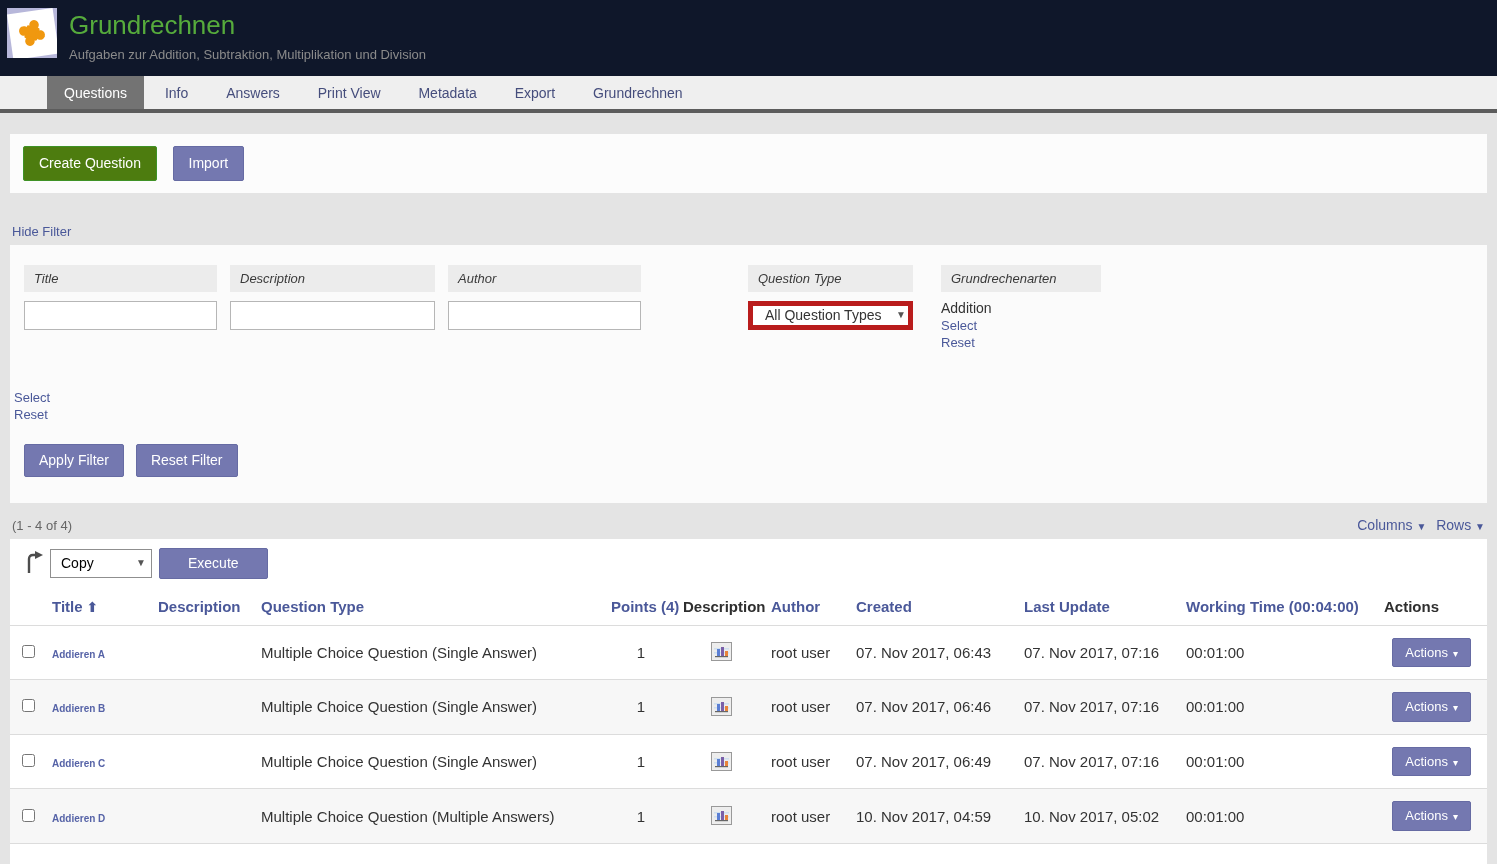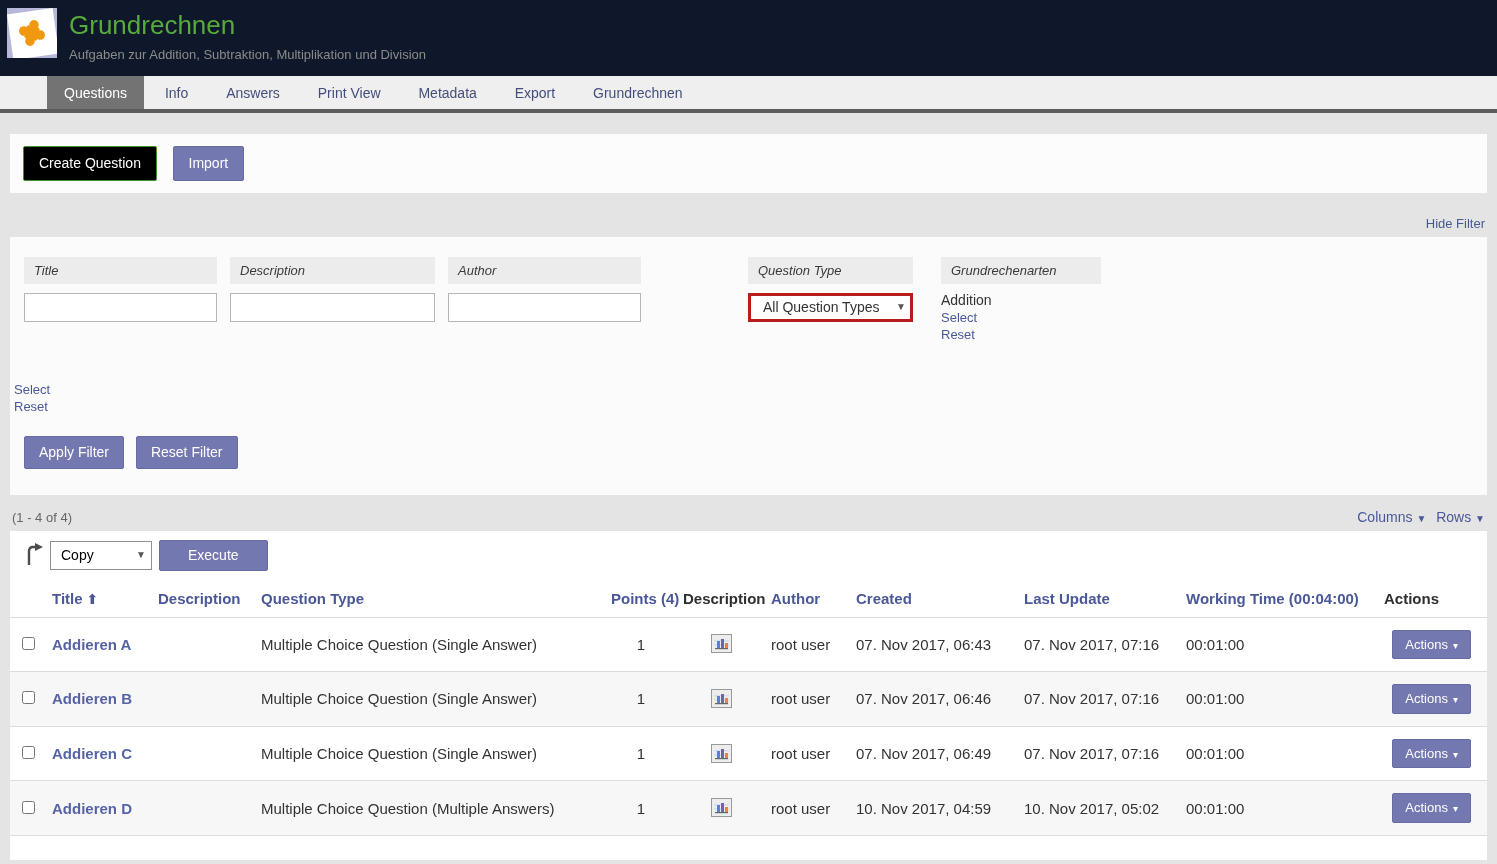--- a/index.html
+++ b/index.html
@@ -19,37 +19,37 @@
   .page-title { font-size:26px; font-weight:400; color:#56ab3c; line-height:1.2; }
   .page-subtitle { font-size:13px; color:#8b8b8b; margin-top:6px; }
   
   .tabbar { padding-left:7px; border-bottom:4px solid #5c5c5c; background:#efefef; }
   .tab { display:inline-block; padding:9px 17px 8px; font-size:14px; color:#454d7c; cursor:pointer; }
   .tab.active { background:#737373; color:#fff;margin-left:40px; }
   
   .main { margin:0 10px; }
   .toolbar { background:#fcfcfc; margin-top:21px; padding:12px 13px; }
   .btn { display:inline-block; border:none; font-family:inherit; font-size:14px; color:#fff; padding:8px 15px; border-radius:2px; cursor:pointer; line-height:1.2; }
-  .btn-green { background:#000000; border:1px solid #3f9226; }
+  .btn-green { background:#4d7c0f; border:1px solid #3f9226; }
   .btn-slate { background:#7478b0; border:1px solid #666ba3; }
   .btn-slate-sm { background:#7478b0; border:1px solid #666ba3; font-size:13px; padding:6px 12px; }
-  .filter-toggle-row { text-align:right; padding:22px 2px 6px; background:#e4e4e4; }
+  .filter-toggle-row { padding:30px 2px 6px; background:#e4e4e4; }
   a.lnk { color:#4a5899; text-decoration:none; font-size:13px; cursor:pointer; }
   
   .filter-panel { background:#fbfbfb; padding:20px 14px 26px; }
   .filter-row { display:flex; align-items:flex-start; }
   .ffield { margin-right:13px; }
   .ffield-label { background:#ececec; color:#3a3a3a; font-style:italic; font-size:13px; padding:6px 10px; }
   .ffield input[type=text] { display:block; margin-top:9px; width:100%; height:29px; border:1px solid #b6b6b6; background:#fff; font-size:14px; padding:0 6px; font-family:inherit; }
   .w193 { width:193px; }
   .w205 { width:205px; }
   .w165 { width:165px; }
   .w160 { width:160px; }
   .select-wrap { position:relative; display:inline-block; margin-top:9px; }
-  .select-wrap select { -webkit-appearance:none; -moz-appearance:none; appearance:none; width:100%; height:29px; border:3px solid #b91c1c; background:#fff; font-size:14px; padding:0 22px 0 12px; font-family:inherit; color:#333; }
+  .select-wrap select { -webkit-appearance:none; -moz-appearance:none; appearance:none; width:100%; height:29px; border:5px solid #b91c1c; background:#fff; font-size:14px; padding:0 22px 0 12px; font-family:inherit; color:#333; }
   .select-wrap .caret { position:absolute; right:7px; top:8px; font-size:10px; color:#555; pointer-events:none; }
   .fvalue { font-size:14px; color:#333; margin-top:8px; }
   .flink { display:block; margin-top:2px; font-size:13.5px; }
   .filter-buttons { margin-top:22px; }
   .filter-buttons .btn { margin-right:8px; font-size:14px; padding:7px 14px; }
   
   .table-meta { display:flex; justify-content:space-between; align-items:flex-end; padding:14px 2px 6px; background:#e4e4e4; }
   .range-text { color:#666; font-size:13px; }
   .col-row-menus a { margin-left:6px; font-size:14px; }
   .col-row-menus .caret { font-size:10px; color:#4a5899; }
@@ -70,21 +70,21 @@
   .col-type { width:350px; }
   .col-points { width:72px; }
   .col-stats { width:88px; }
   .col-author { width:85px; }
   .col-created { width:168px; }
   .col-update { width:162px; }
   .col-wtime { width:198px; }
   .col-actions { width:auto; }
   .t-center { text-align:center !important; }
   .t-right { text-align:right !important; }
-  a.row-title { color:#5663a7; font-weight:700; text-decoration:none; font-size:15px; }
+  a.row-title { color:#5663a7; font-weight:700; text-decoration:none; font-size:10px; }
   .sort-arrow { color:#4a5899; font-size:14px; margin-left:4px; }
   .stat-btn { display:inline-block; border:1px solid #999; background:#eee; padding:1px; line-height:0; cursor:pointer; }
   .actions-cell { text-align:right; padding-right:16px !important; }
   .btn .caret-in { font-size:10px; margin-left:5px; }
   .selectall-row td { border-top:1px solid #dcdcdc; padding:14px 6px; }
   input[type=checkbox] { width:13px; height:13px; }
 </style>
 </head>
 <body>
 

